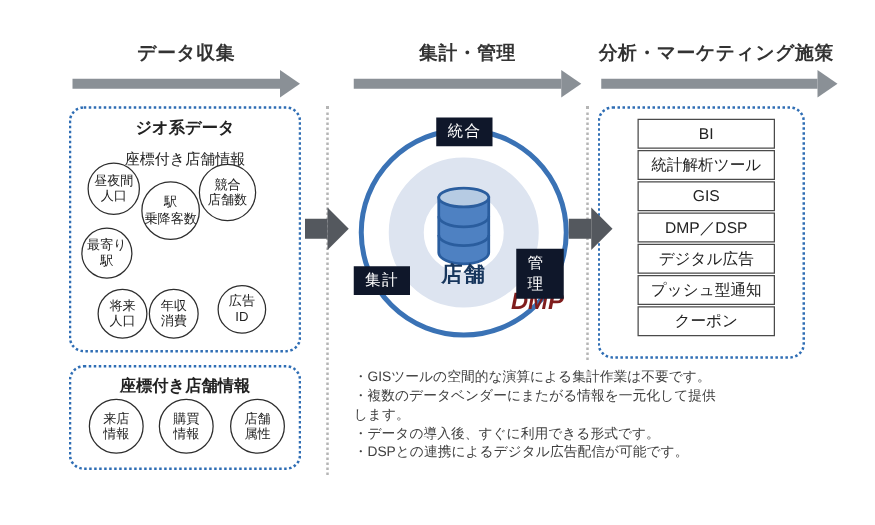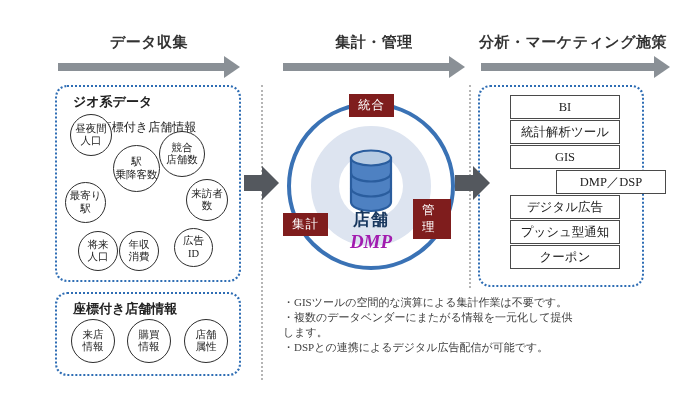--- a/index.html
+++ b/index.html
@@ -1,53 +1,53 @@
 <!DOCTYPE html>
 <html><head>
 <meta charset="utf-8">
 <style>
   html,body{margin:0;padding:0;background:#fff;}
   .canvas{position:relative;width:700px;height:420px;background:#ffffff;overflow:hidden;
-          font-family:Liberation Serif, serif;color:#333;}
+          font-family:Liberation Sans, sans-serif;color:#333;}
 
   
   .step-label{position:absolute;font-size:15px;font-weight:bold;color:#333;text-align:center;letter-spacing:0.5px;}
   .h-arrow{position:absolute;display:flex;align-items:center;height:22px;}
   .ha-body{height:8px;background:#8a9096;flex:1;}
   .ha-head{width:0;height:0;border-top:11px solid transparent;border-bottom:11px solid transparent;border-left:16px solid #8a9096;}
 
   
   .v-sep{position:absolute;width:0;border-left:2px dotted #b5b5b5;}
 
   
   .block-arrow{position:absolute;display:flex;align-items:center;z-index:5;}
   .ba-tail{width:18px;height:16px;background:#54585e;}
   .ba-head{width:0;height:0;border-top:17px solid transparent;border-bottom:17px solid transparent;border-left:17px solid #54585e;}
 
   
   .panel{position:absolute;border:2px dotted #2e6db4;border-radius:12px;background:#fff;}
-  .panel-title{position:absolute;width:100%;text-align:left;font-size:13px;font-weight:bold;color:#222;padding-left:16px;}
+  .panel-title{position:absolute;width:100%;text-align:center;font-size:13px;font-weight:bold;color:#222;}
   .panel-subtitle{position:absolute;width:100%;text-align:center;font-size:12px;color:#222;}
 
   
   .bubble{position:absolute;border:1.6px solid #2d2d2d;border-radius:50%;background:#fff;
           display:flex;align-items:center;justify-content:center;text-align:center;
           font-size:10.5px;line-height:1.18;color:#222;white-space:pre-line;}
 
   
   .hub{position:absolute;left:287px;top:102px;width:168px;height:168px;border-radius:50%;
        border:4px solid #3a72b5;background:#fff;box-sizing:border-box;}
   .hub-ring{position:absolute;left:20px;top:20px;width:64px;height:64px;border:28px solid #dde4f0;
             border-radius:50%;background:#fff;}
   .hub-db{position:absolute;left:57px;top:43px;}
   .hub-title{position:absolute;left:0;top:102px;width:160px;text-align:center;
              font-size:17px;font-weight:bold;color:#17365d;letter-spacing:1px;}
-  .hub-sub{position:absolute;left:0;top:125px;width:160px;text-align:center;
-           font-size:19px;font-weight:bold;font-style:italic;color:#a21caf;}
-  .hub-tag{position:absolute;background:#7f1d1d;color:#fff;font-size:12.5px;
+  .hub-sub{position:absolute;left:0;top:125px;width:160px;text-align:right;
+           font-size:19px;font-weight:bold;font-style:italic;color:#7f1d1d;}
+  .hub-tag{position:absolute;background:#0f172a;color:#fff;font-size:12.5px;
            padding:3px 9px;letter-spacing:1px;z-index:6;}
   .tag-top{left:58px;top:-12px;}
   .tag-left{left:-8px;top:107px;text-align:center;}
   .tag-right{left:122px;top:93px;}
 
   
   .tool-box{position:absolute;left:30px;width:108px;height:22px;border:1.5px solid #4a4a4a;
             background:#fff;display:flex;align-items:center;justify-content:center;
             font-size:12.5px;color:#222;}
 
@@ -87,30 +87,28 @@
   </div>
   <div class="block-arrow" style="left:455px;top:166px;">
     <span class="ba-tail"></span>
     <span class="ba-head"></span>
   </div>
 
   <div class="panel" style="left:55px;top:85px;width:182px;height:193px;">
     <div class="panel-title" style="top:6px;">ジオ系データ</div>
     <div class="panel-subtitle" style="top:32px;">座標付き店舗情報</div>
   </div>
-  <div class="bubble" style="left:70px;top:114px;width:40px;height:40px;">昼夜間
+  <div class="bubble" style="left:70px;top:130px;width:40px;height:40px;">昼夜間
 人口</div>
   <div class="bubble" style="left:113px;top:145px;width:45px;height:45px;">駅
 乗降客数</div>
   <div class="bubble" style="left:159px;top:131px;width:44px;height:44px;">競合
 店舗数</div>
   <div class="bubble" style="left:65px;top:182px;width:39px;height:39px;">最寄り
 駅</div>
-  <div class="bubble" style="left:186px;top:179px;width:40px;height:40px;">来訪者
-数</div>
   <div class="bubble" style="left:78px;top:231px;width:38px;height:38px;">将来
 人口</div>
   <div class="bubble" style="left:119px;top:231px;width:38px;height:38px;">年収
 消費</div>
   <div class="bubble" style="left:174px;top:228px;width:37px;height:37px;">広告
 ID</div>
 
   <div class="panel" style="left:55px;top:292px;width:182px;height:80px;">
     <div class="panel-title" style="top:6px;">座標付き店舗情報</div>
   </div>
@@ -135,25 +133,26 @@
     <div class="hub-sub">DMP</div>
     <div class="hub-tag tag-top">統合</div>
     <div class="hub-tag tag-left">集計</div>
     <div class="hub-tag tag-right">管理</div>
   </div>
 
   <div class="panel" style="left:478px;top:85px;width:162px;height:198px;">
     <div class="tool-box" style="top:8px;">BI</div>
     <div class="tool-box" style="top:33px;">統計解析ツール</div>
     <div class="tool-box" style="top:58px;">GIS</div>
-    <div class="tool-box" style="top:83px;margin-left:46px;">DMP／DSP</div>
+    <div class="tool-box" style="top:83px;">DMP／DSP</div>
     <div class="tool-box" style="top:108px;">デジタル広告</div>
     <div class="tool-box" style="top:158px;">クーポン</div>
     <div class="tool-box" style="top:133px;">プッシュ型通知</div>
   </div>
 
   <div class="notes">
     <div class="note-line">・GISツールの空間的な演算による集計作業は不要です。</div>
     <div class="note-line">・複数のデータベンダーにまたがる情報を一元化して提供します。</div>
+    <div class="note-line">・データの導入後、すぐに利用できる形式です。</div>
     <div class="note-line">・DSPとの連携によるデジタル広告配信が可能です。</div>
   </div>
 
 </div>
 
 </body></html>

